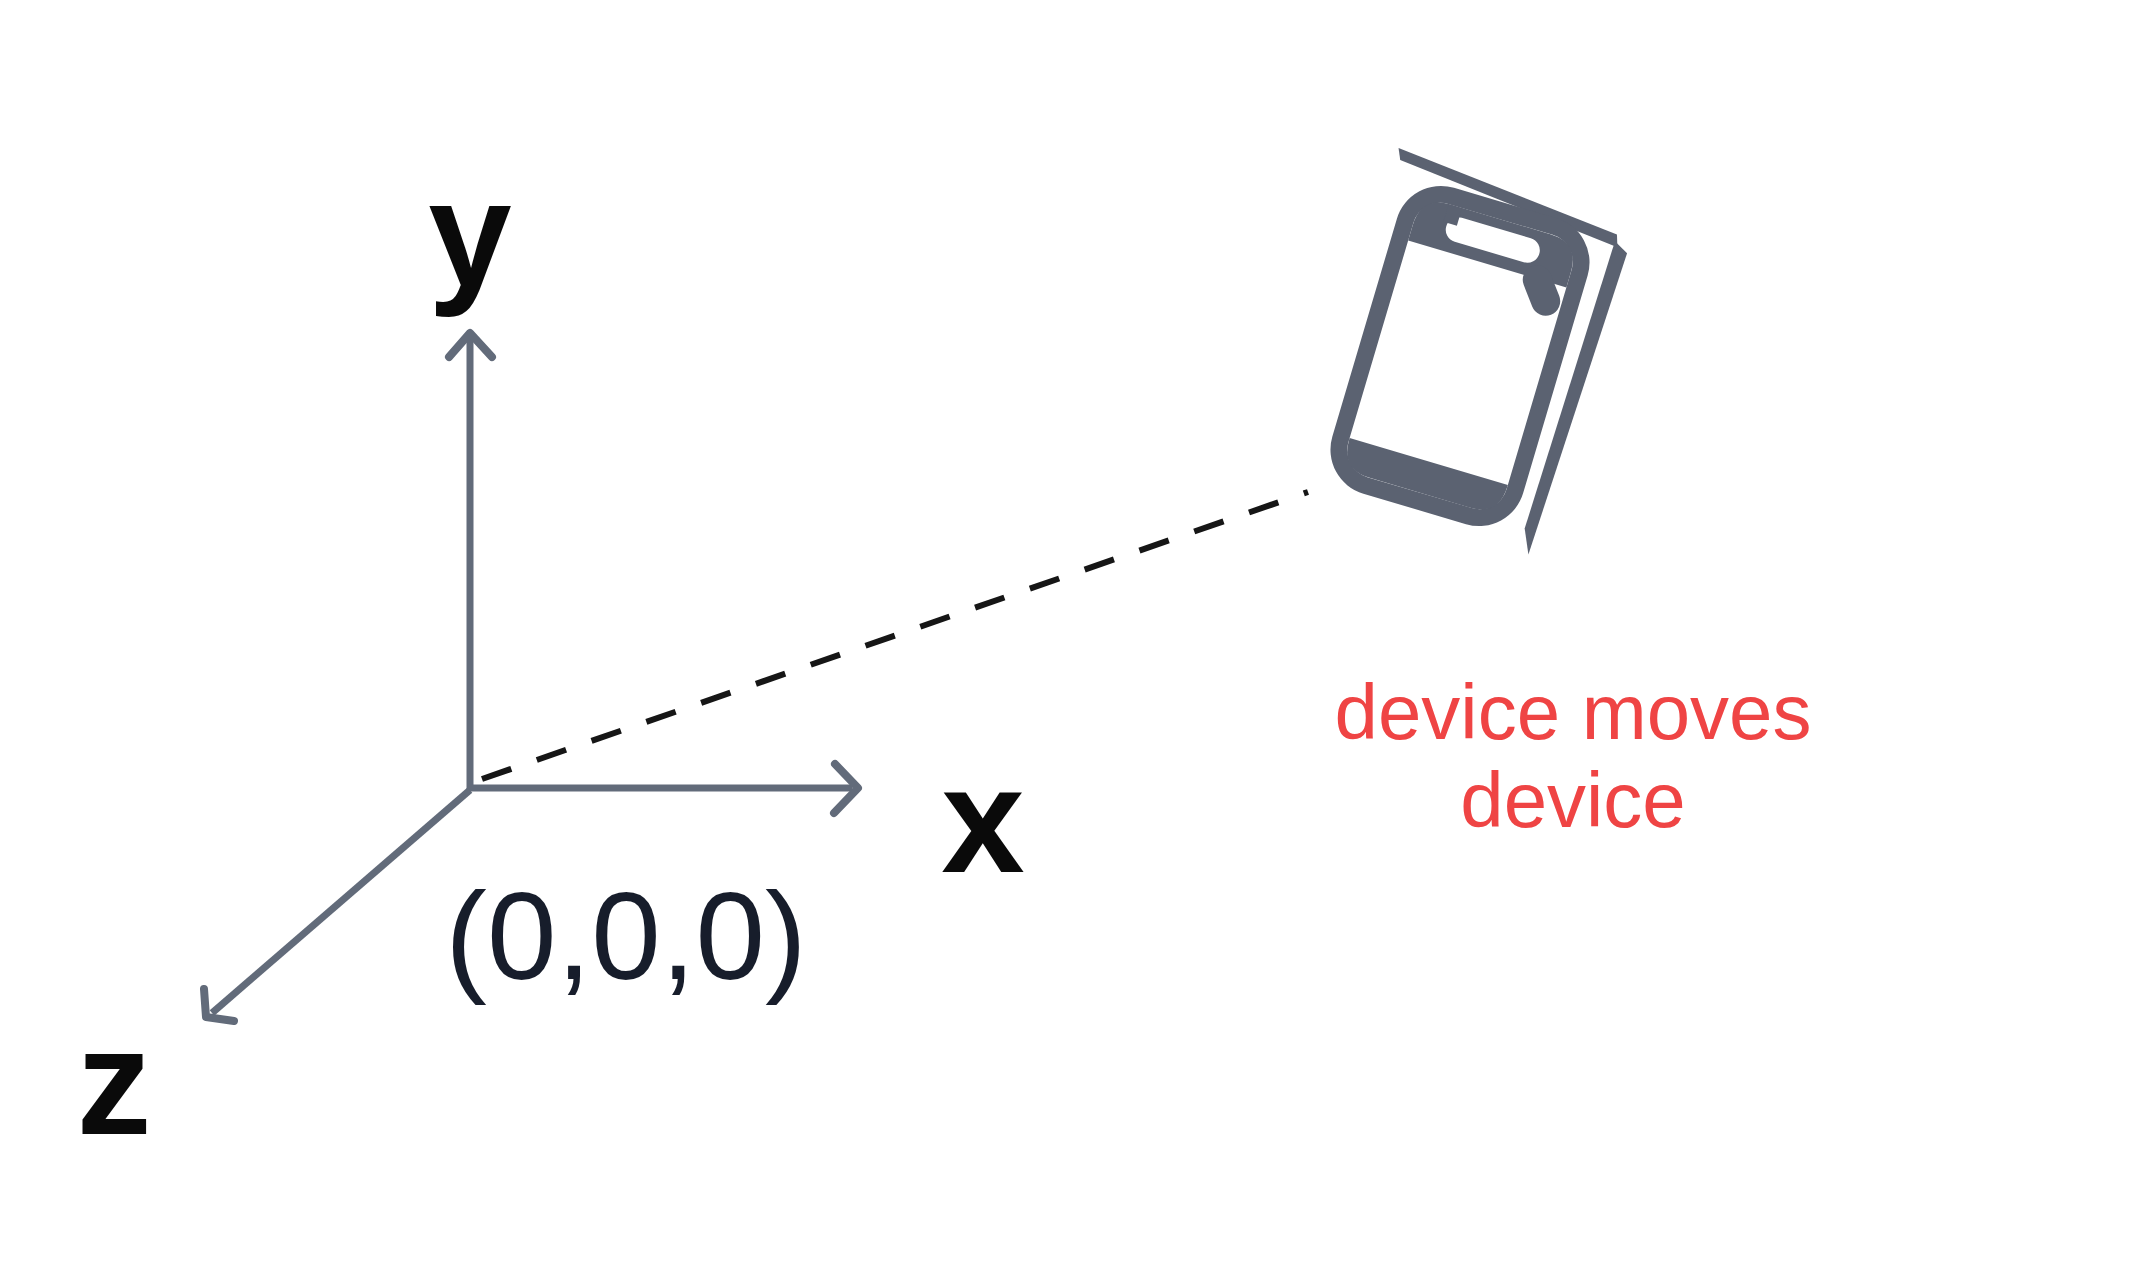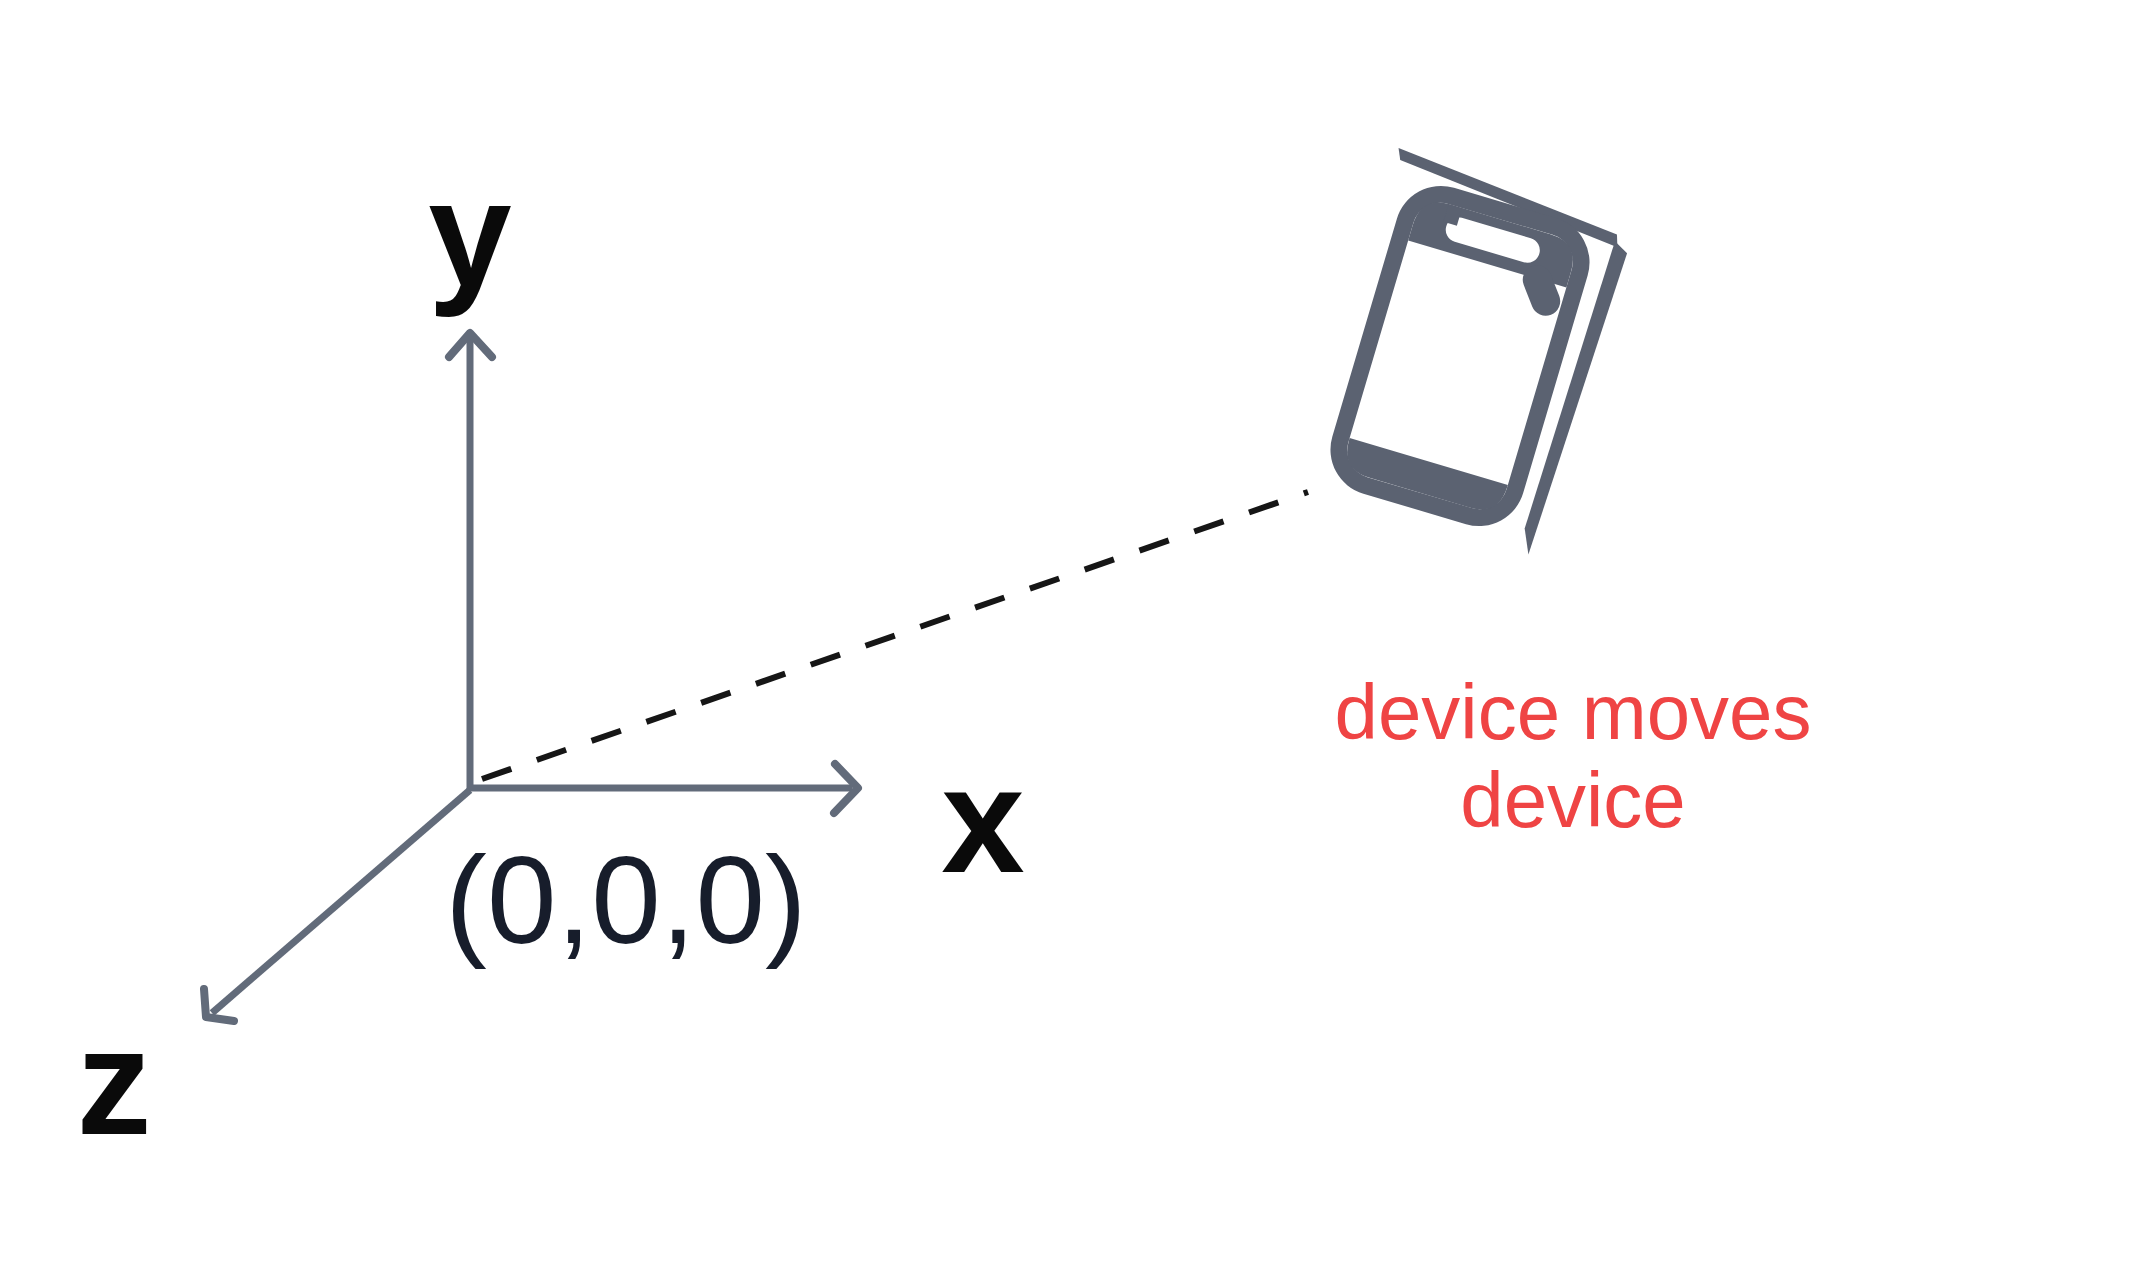--- a/index.html
+++ b/index.html
@@ -85,20 +85,20 @@
       <path d="M -82.5,110 L 82.5,110 L 82.5,112 Q 82.5,142.5 52,142.5 L -52,142.5 Q -82.5,142.5 -82.5,112 Z"></path>
     </g>
   </svg>
 
   <div class="label axis-label" style="left:470px; top:159px;">y</div>
 
   <div class="label axis-label" style="left:983px; top:745px;">x</div>
 
   <div class="label axis-label" style="left:114px; top:1007px;">z</div>
 
-  <div class="label origin-label" style="left:626px; top:837px;">(0,0,0)</div>
+  <div class="label origin-label" style="left:626px; top:873px;">(0,0,0)</div>
 
   <div class="caption">
     <div>device moves</div>
     <div>device</div>
   </div>
 
 </div>
 
 </body></html>

